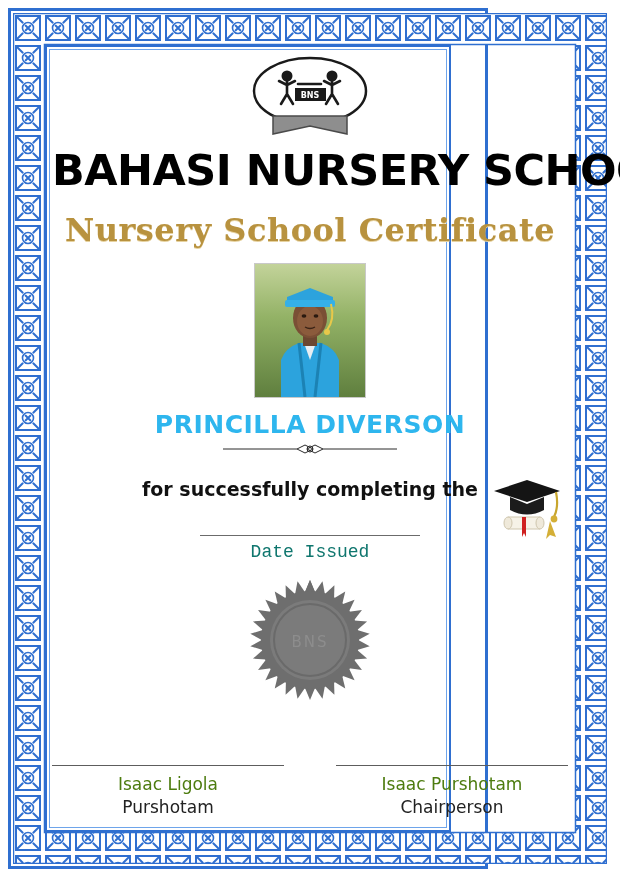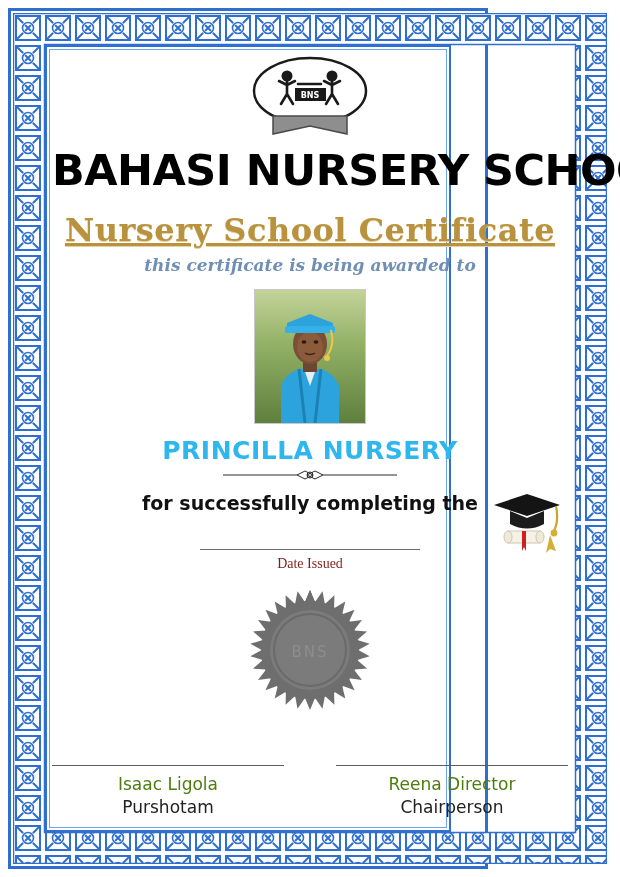--- a/index.html
+++ b/index.html
@@ -80,21 +80,20 @@
   }
 
   .cert-title {
     font-family: "DejaVu Serif", serif;
     font-weight: bold;
     font-size: 32px;
     color: #b8923f;
     margin-top: 18px;
     letter-spacing: 0.5px;
     text-shadow: 0 1px 0 #e6d2a0;
-    text-decoration: underline;
   }
 
   .cert-sub {
     font-family: "DejaVu Serif", serif;
     font-style: italic;
     font-weight: bold;
     font-size: 17px;
     color: #6f8fb5;
     margin-top: 6px;
   }
@@ -126,21 +125,21 @@
   .divider {
     margin: 4px auto 0 auto;
     width: 200px;
     height: 14px;
     position: relative;
   }
   .divider svg { display:block; margin: 0 auto; }
 
   .completion {
     position: relative;
-    margin-top: 8px;
+    margin-top: 20px;
     font-family: "DejaVu Sans", sans-serif;
     font-weight: bold;
     font-size: 19px;
     color: #111111;
     line-height: 1.35;
   }
   .cap {
     position: absolute;
     right: 2px;
     top: 0px;
@@ -152,23 +151,23 @@
     margin-top: 32px;
   }
   .date-line {
     width: 220px;
     height: 0;
     border-top: 1px solid #6b6b6b;
     margin: 0 auto;
   }
   .date-label {
     margin-top: 6px;
-    font-family: Liberation Serif, serif;
-    font-size: 14px;
-    color: #7f1d1d;
+    font-family: Liberation Mono, monospace;
+    font-size: 18px;
+    color: #0f766e;
   }
 
   .seal-wrap {
     margin-top: 16px;
     display: flex;
     justify-content: center;
   }
 
   .signatures {
     position: absolute;
@@ -253,21 +252,20 @@
 
         <path d="M38 62 L112 62 L112 80 L75 72 L38 80 Z" fill="#8e8e8e" stroke="#4a4a4a" stroke-width="1.5"></path>
         <path d="M58 84 L92 84 L92 90 L58 90 Z" fill="#ffffff"></path>
       </svg>
     </div>
 
     <div class="school-name">BAHASI NURSERY SCHOOL</div>
 
     <div class="cert-title">Nursery School Certificate</div>
 
-    <div class="cert-sub">this certificate is being awarded to</div>
 
     <div class="photo-wrap">
       <div class="photo">
         <svg width="110" height="133" viewBox="0 0 110 133" xmlns="http://www.w3.org/2000/svg">
           <defs>
             <linearGradient id="bgg" x1="0" y1="0" x2="0" y2="1">
               <stop offset="0%" stop-color="#c3d39a"></stop>
               <stop offset="40%" stop-color="#93b266"></stop>
               <stop offset="100%" stop-color="#5f7f3e"></stop>
             </linearGradient>
@@ -291,21 +289,21 @@
 
           <path d="M76 40 Q80 56 72 66" stroke="#e8c84a" stroke-width="2" fill="none"></path>
           <circle cx="72" cy="68" r="3" fill="#e8c84a"></circle>
 
           <path d="M44 79 L50 133" stroke="#1c82b4" stroke-width="3" fill="none"></path>
           <path d="M66 79 L60 133" stroke="#1c82b4" stroke-width="3" fill="none"></path>
         </svg>
       </div>
     </div>
 
-    <div class="recipient">PRINCILLA NURSERY</div>
+    <div class="recipient">PRINCILLA DIVERSON</div>
 
     <div class="divider">
       <svg width="190" height="12" viewBox="0 0 190 12" xmlns="http://www.w3.org/2000/svg">
         <line x1="8" y1="6" x2="82" y2="6" stroke="#2a2a2a" stroke-width="1"></line>
         <line x1="108" y1="6" x2="182" y2="6" stroke="#2a2a2a" stroke-width="1"></line>
         <path d="M82 6 L90 2 L98 6 L90 10 Z" fill="none" stroke="#2a2a2a" stroke-width="1"></path>
         <circle cx="95" cy="6" r="3" fill="none" stroke="#2a2a2a" stroke-width="1"></circle>
         <path d="M108 6 L100 2 L92 6 L100 10 Z" fill="none" stroke="#2a2a2a" stroke-width="1"></path>
       </svg>
     </div>
@@ -387,19 +385,19 @@
     </div>
 
     <div class="signatures">
       <div class="sig">
         <div class="sig-line"></div>
         <div class="sig-name">Isaac Ligola</div>
         <div class="sig-role">Purshotam</div>
       </div>
       <div class="sig">
         <div class="sig-line"></div>
-        <div class="sig-name">Reena Director</div>
+        <div class="sig-name">Isaac Purshotam</div>
         <div class="sig-role">Chairperson</div>
       </div>
     </div>
 
   </div>
 </div>
 
 </body></html>

